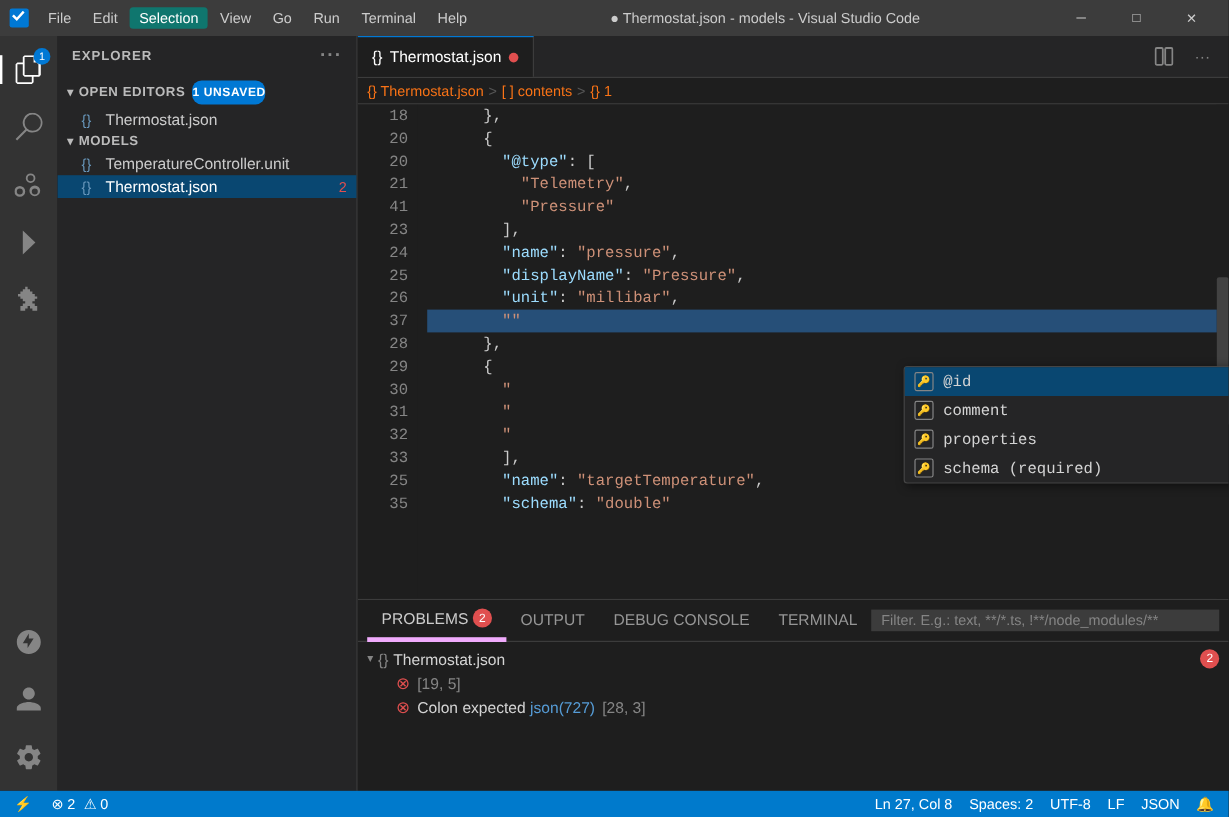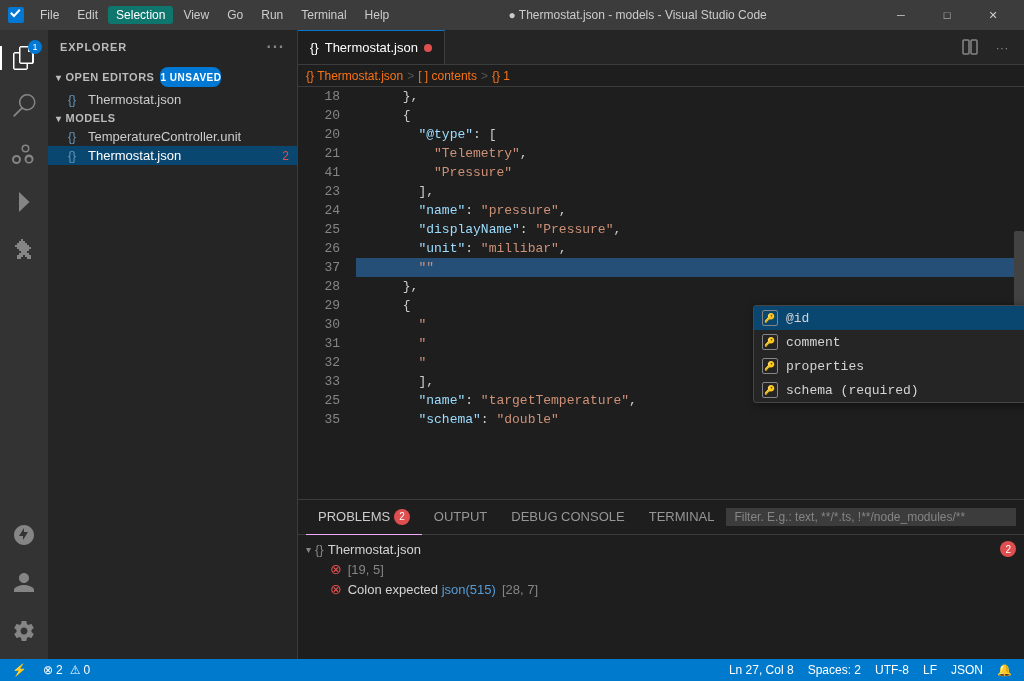--- a/index.html
+++ b/index.html
@@ -77,21 +77,21 @@
     .autocomplete { position: absolute; top: 218px; left: 455px; background: #252526; border: 1px solid #454545; border-radius: 3px; z-index: 100; width: 500px; box-shadow: 2px 2px 8px rgba(0,0,0,0.5); }
     .autocomplete-item { display: flex; align-items: center; padding: 4px 8px; gap: 8px; cursor: pointer; font-family: 'Courier New', monospace; font-size: 13px; }
     .autocomplete-item:hover, .autocomplete-item.selected { background: #094771; }
     .autocomplete-key-icon { width: 16px; height: 16px; border: 1px solid #858585; border-radius: 2px; display: flex; align-items: center; justify-content: center; font-size: 9px; color: #858585; flex-shrink: 0; }
     .autocomplete-label { color: #d4d4d4; }
 
     
     .panel { height: 160px; background: #1e1e1e; border-top: 1px solid #3c3c3c; display: flex; flex-direction: column; flex-shrink: 0; }
     .panel-tabs { display: flex; align-items: center; height: 35px; border-bottom: 1px solid #3c3c3c; padding: 0 8px; }
     .panel-tab { padding: 0 12px; height: 35px; display: flex; align-items: center; cursor: pointer; font-size: 13px; color: #969696; border-bottom: 1px solid transparent; }
-    .panel-tab.active { color: #cccccc; border-bottom: 1px solid #f0abfc; }
+    .panel-tab.active { color: #cccccc; border-bottom: 4px solid #f0abfc; }
     .panel-badge { margin-left: 4px; background: #e04f4f; color: white; font-size: 10px; border-radius: 8px; padding: 0 5px; height: 16px; display: flex; align-items: center; }
     .panel-filter { margin-left: auto; flex: 1; max-width: 300px; background: #3c3c3c; border: none; color: #cccccc; padding: 2px 8px; font-size: 12px; }
     .panel-filter::placeholder { color: #858585; }
 
     .panel-content { flex: 1; overflow: auto; padding: 4px 0; }
     .panel-section { }
     .panel-section-header { display: flex; align-items: center; padding: 2px 8px; cursor: pointer; }
     .panel-section-header-icon { color: #858585; margin-right: 4px; font-size: 10px; }
     .panel-file-icon { margin-right: 4px; color: #858585; }
     .panel-filename { color: #d4d4d4; font-size: 13px; margin-right: 4px; }
@@ -343,22 +343,22 @@
             <span class="panel-file-icon">{}</span>
             <span class="panel-filename">Thermostat.json</span>
             <span class="panel-error-count">2</span>
           </div>
           <div class="panel-error-item">
             <span class="error-icon">⊗</span>
             <span class="error-location">[19, 5]</span>
           </div>
           <div class="panel-error-item">
             <span class="error-icon">⊗</span>
-            <span class="error-text">Colon expected <span style="color:#569cd6;">json(515)</span></span>
-            <span class="error-location">[28, 7]</span>
+            <span class="error-text">Colon expected <span style="color:#569cd6;">json(727)</span></span>
+            <span class="error-location">[28, 3]</span>
           </div>
         </div>
       </div>
     </div>
   </div>
 </div>
 
 <div class="status-bar">
   <div class="status-left">
     <div class="status-item">

